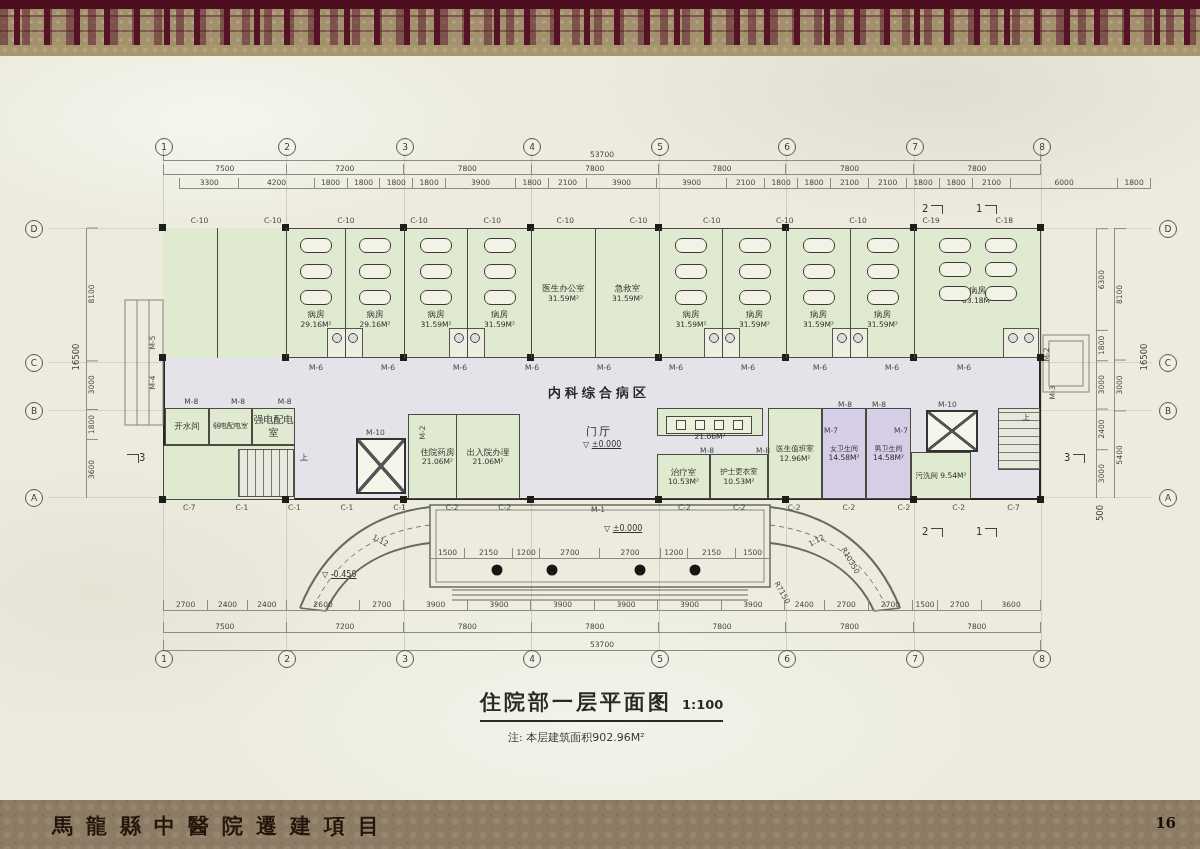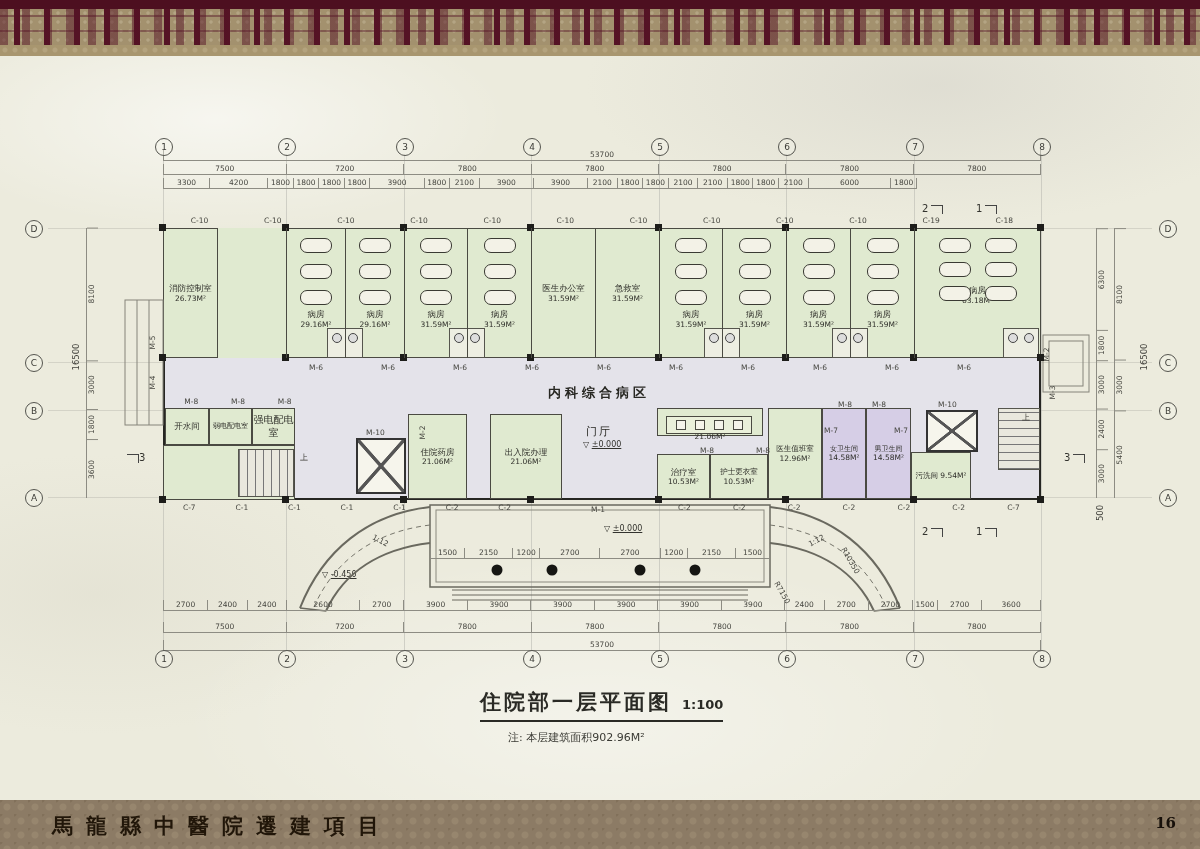--- a/index.html
+++ b/index.html
@@ -113,26 +113,20 @@
     <div class="gline" style="left: 914px; top: 154px; width: 1px; height: 496px; opacity: 0.55;"></div>
     <div class="gline" style="left: 786px; top: 154px; width: 1px; height: 496px; opacity: 0.55;"></div>
     <div class="gline" style="left: 659px; top: 154px; width: 1px; height: 496px; opacity: 0.55;"></div>
     <div class="gline" style="left: 531px; top: 154px; width: 1px; height: 496px; opacity: 0.55;"></div>
     <div class="gline" style="left: 404px; top: 154px; width: 1px; height: 496px; opacity: 0.55;"></div>
     <div class="gline" style="left: 286px; top: 154px; width: 1px; height: 496px; opacity: 0.55;"></div>
     <div class="gline" style="left: 163px; top: 154px; width: 1px; height: 496px; opacity: 0.55;"></div>
     <div class="shell"></div>
   <div class="topstrip"></div>
 
-  <div class="room toproom nobeds" style="left:163px;width:55px;">
-    <div class="labelwrap">
-        <div class="rname">消防控制室</div>
-    <div class="rarea">26.73M²</div>
-      </div>
-    </div>
   <div class="room toproom" style="left:286px;width:60px;">
     <div class="labelwrap">
         <div class="rname">病房</div>
     <div class="rarea">29.16M²</div>
       </div>
       <div class="beds">
         <span class="bed"></span>
         <span class="bed"></span>
         <span class="bed"></span>
       </div>
@@ -273,21 +267,21 @@
     </div>
   <div class="room" style="left:163px;top:445px;width:132px;height:55px;"></div>
   <div class="stairs v" style="left:238px;top:449px;width:56px;height:48px;"></div>
   <div class="up" style="left:300px;top:452px;">上</div>
 
   <div class="lift" style="left:356px;top:438px;width:50px;height:56px;"></div>
   <div class="room" style="left:408px;top:414px;width:59px;height:85px;">
     <div class="rname">住院药房</div>
     <div class="rarea">21.06M²</div>
     </div>
-  <div class="room" style="left:490px;top:414px;width:72px;height:85px;">
+  <div class="room" style="left:456px;top:414px;width:64px;height:85px;">
     <div class="rname">出入院办理</div>
     <div class="rarea">21.06M²</div>
     </div>
 
   <div class="room" style="left:657px;top:408px;width:106px;height:28px;">
     <div class="counter">
         <b></b>
         <b></b>
         <b></b>
         <b></b>
@@ -353,21 +347,21 @@
     <line x1="137" y1="300" x2="137" y2="425" stroke="#85847a"></line>
     <line x1="149" y1="300" x2="149" y2="425" stroke="#85847a"></line>
     <rect x="1043" y="335" width="46" height="57" fill="none" stroke="#85847a"></rect>
     <rect x="1049" y="341" width="34" height="45" fill="none" stroke="#85847a"></rect>
   </svg>
   <div class="tagabs" style="left:372px;top:536px;transform:rotate(28deg);">1:12</div>
   <div class="tagabs" style="left:808px;top:536px;transform:rotate(-28deg);">1:12</div>
   <div class="tagabs" style="left:836px;top:556px;transform:rotate(60deg);">R10350</div>
   <div class="tagabs" style="left:770px;top:588px;transform:rotate(60deg);">R7150</div>
 
-  <div class="dimrow" style="left:163px;top:178px;width:754px;">
+  <div class="dimrow" style="left:179px;top:178px;width:972px;">
       <span class="dim" style="flex: 3300 1 0px;">3300</span>
       <span class="dim" style="flex: 4200 1 0px;">4200</span>
       <span class="dim" style="flex: 1800 1 0px;">1800</span>
       <span class="dim" style="flex: 1800 1 0px;">1800</span>
       <span class="dim" style="flex: 1800 1 0px;">1800</span>
       <span class="dim" style="flex: 1800 1 0px;">1800</span>
       <span class="dim" style="flex: 3900 1 0px;">3900</span>
       <span class="dim" style="flex: 1800 1 0px;">1800</span>
       <span class="dim" style="flex: 2100 1 0px;">2100</span>
       <span class="dim" style="flex: 3900 1 0px;">3900</span>

